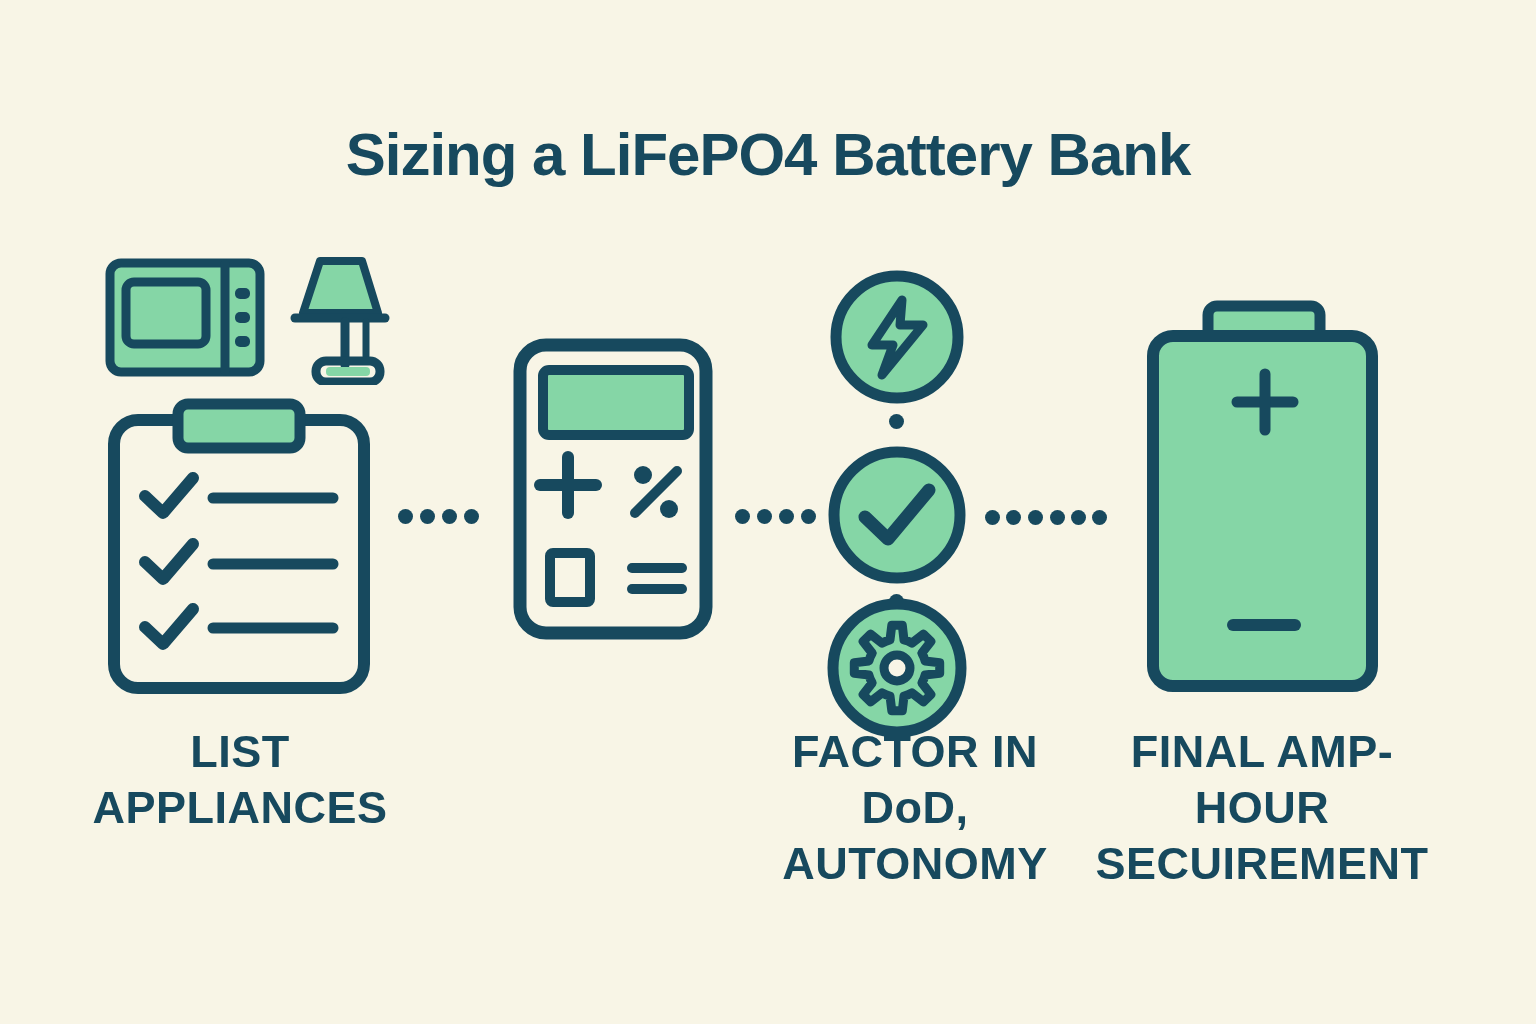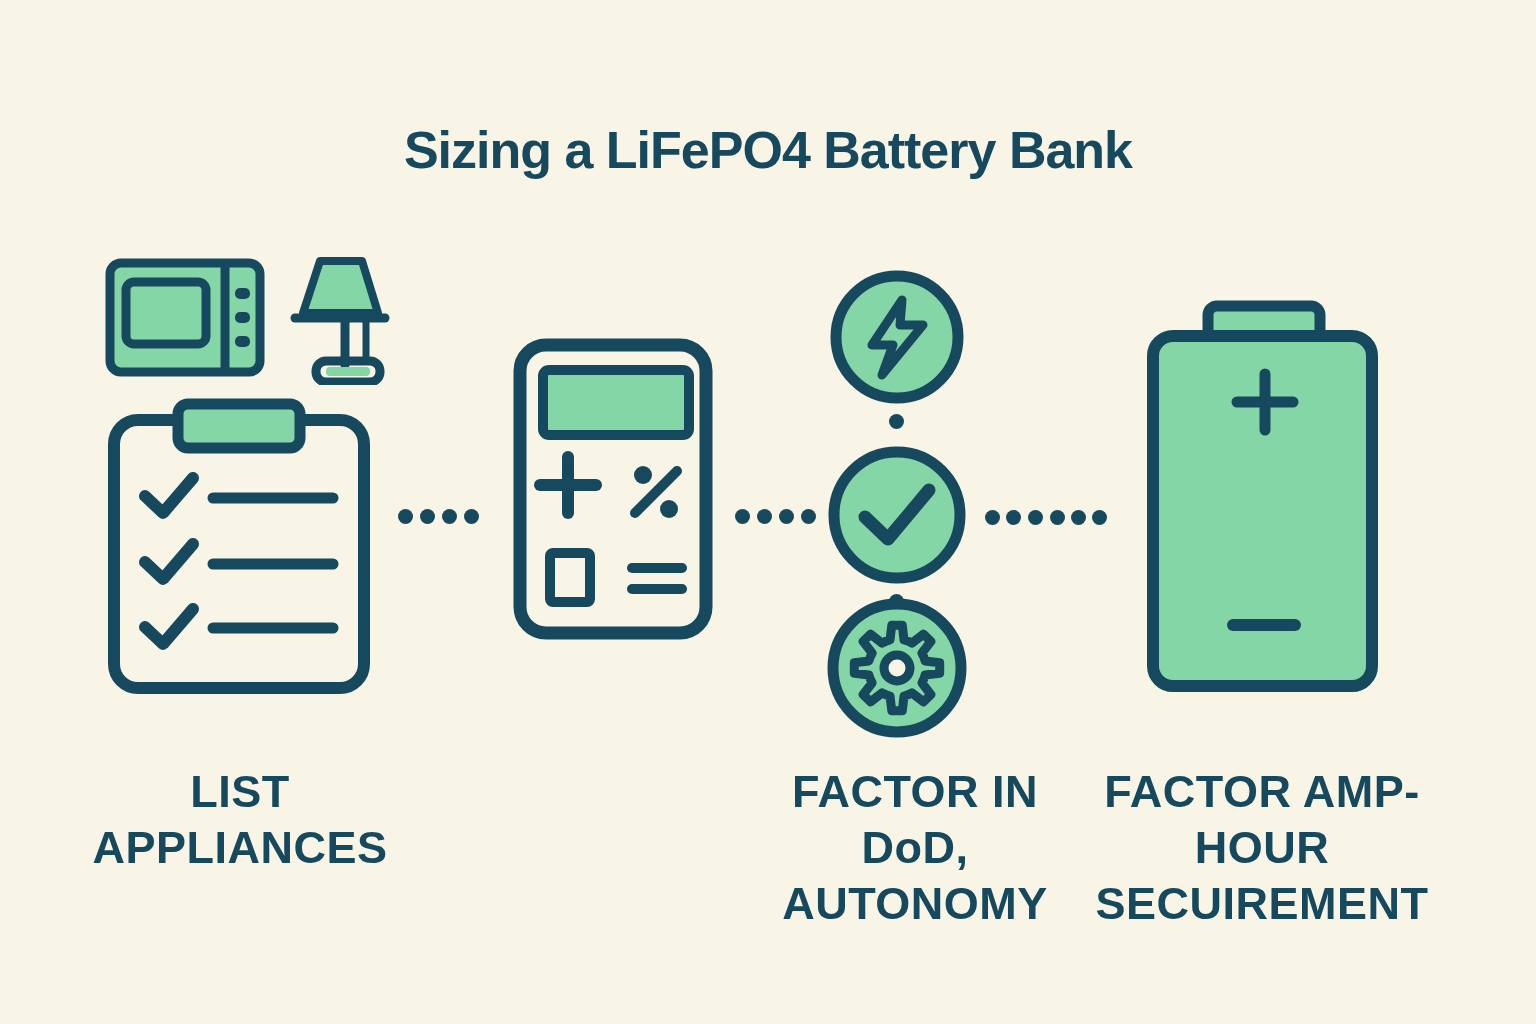--- a/index.html
+++ b/index.html
@@ -9,26 +9,26 @@
   }
   html,body{margin:0;padding:0;}
   body{background:var(--background);}
   #canvas{
     position:relative;width:1536px;height:1024px;overflow:hidden;
     background:var(--background);
     font-family:"Liberation Sans",sans-serif;
   }
   .title{
     position:absolute;top:120px;left:0;width:100%;
-    text-align:center;font-size:52px;font-weight:bold;
+    text-align:center;font-size:60px;font-weight:bold;
     color:var(--dark);letter-spacing:-1px;
   }
   .icon{position:absolute;}
   .step-label{
-    position:absolute;top:764px;width:420px;
+    position:absolute;top:724px;width:420px;
     text-align:center;font-size:45px;font-weight:bold;
     color:var(--dark);line-height:56px;white-space:pre-line;
     letter-spacing:0.5px;
   }
   .dot{
     position:absolute;width:15px;height:15px;border-radius:50%;
     background:var(--dark);
   }
   
   .fg{fill:var(--green);}
@@ -143,17 +143,17 @@
     <line class="sd" x1="90" y1="102" x2="146" y2="102" stroke-width="11"></line>
     <line class="sd" x1="118" y1="74" x2="118" y2="130" stroke-width="11"></line>
     <line class="sd" x1="86" y1="325" x2="148" y2="325" stroke-width="12"></line>
   </svg>
 
   <div class="step-label" style="left:30px">LIST
 APPLIANCES</div>
   <div class="step-label" style="left:705px">FACTOR IN
 DoD,
 AUTONOMY</div>
-  <div class="step-label" style="left:1052px">FACTOR AMP-
+  <div class="step-label" style="left:1052px">FINAL AMP-
 HOUR
 SECUIREMENT</div>
 
 </div>
 
 </body></html>

